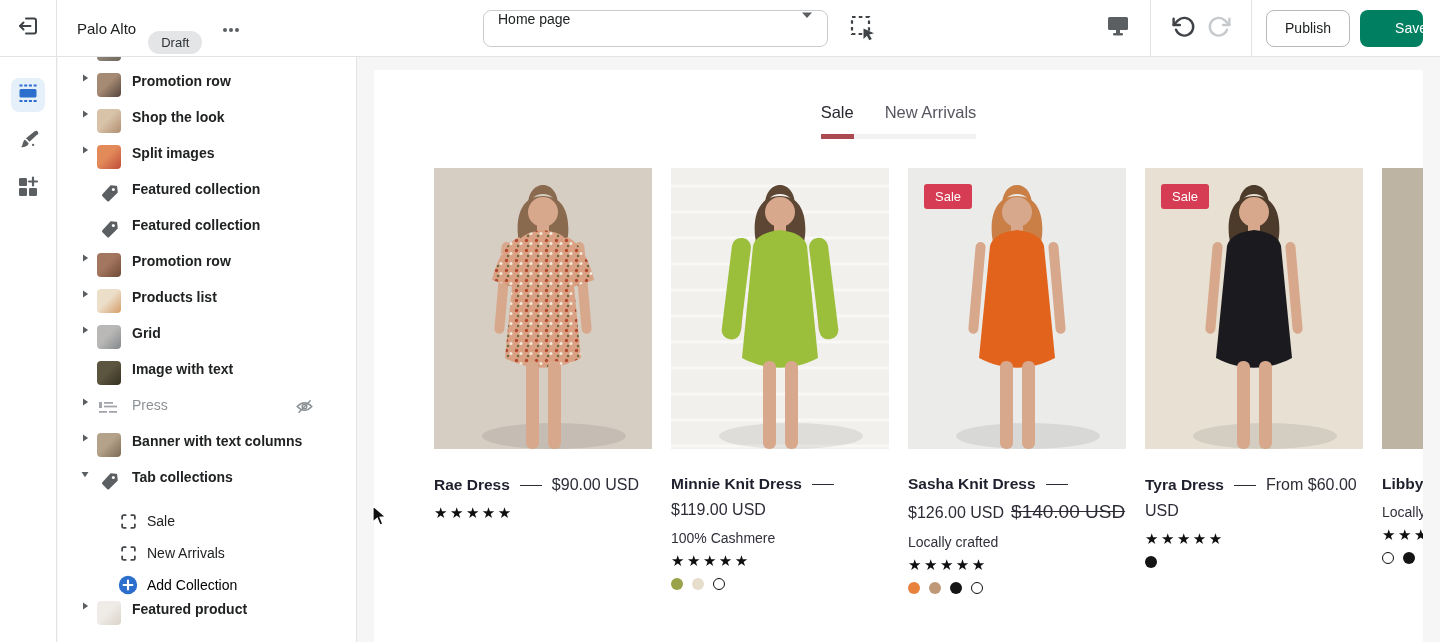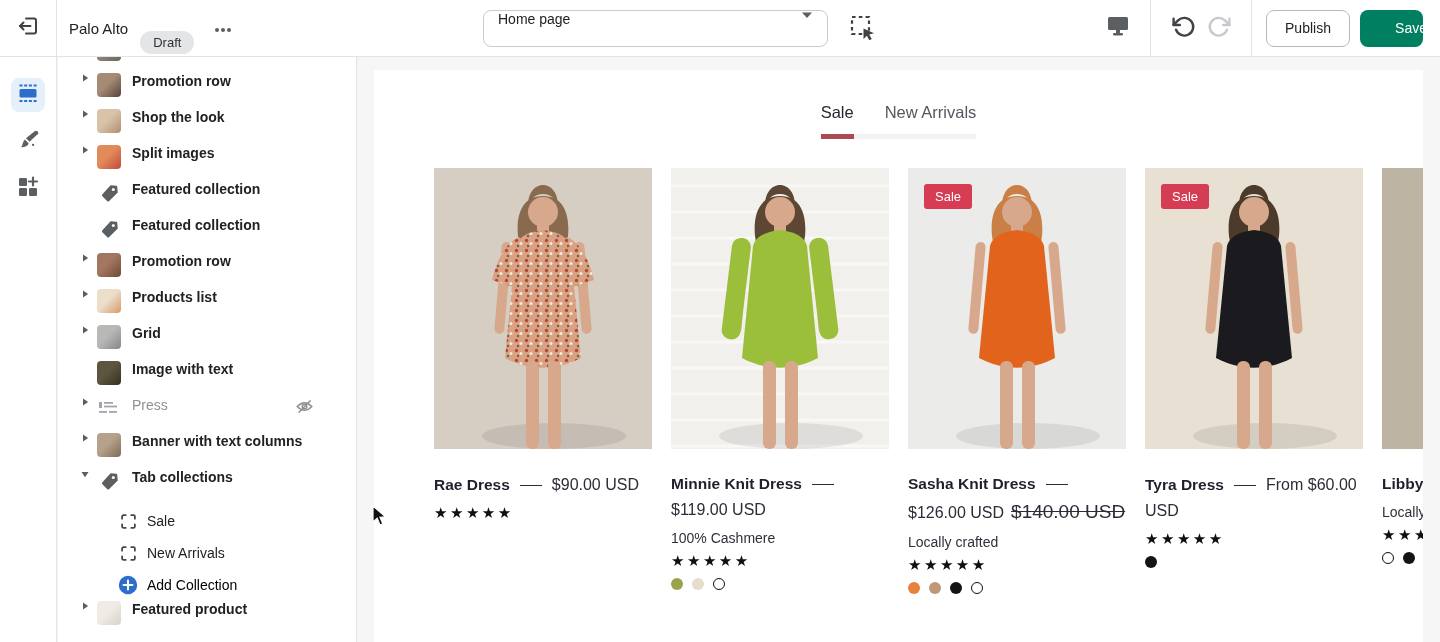--- a/index.html
+++ b/index.html
@@ -4,21 +4,21 @@
 <style>
   * { box-sizing: border-box; }
   html,body { margin:0; padding:0; width:1440px; height:642px; overflow:hidden;
     font-family:"Liberation Sans", sans-serif; background:#f6f6f7; color:#202223; }
 
   
   .toolbar { position:absolute; top:0; left:0; width:1440px; height:57px; background:#fff;
     border-bottom:1px solid #e1e3e5; display:flex; align-items:center; z-index:20; }
   .exit-btn { width:57px; height:56px; display:flex; align-items:center; justify-content:center;
     border-right:1px solid #e1e3e5; cursor:pointer; background:#fff; }
-  .theme-name { margin-left:12px; font-size:15px; font-weight:500; color:#202223; }
+  .theme-name { margin-left:20px; font-size:15px; font-weight:500; color:#202223; }
   .draft-badge { margin-left:12px; background:#e4e5e7; border-radius:12px; padding:4px 13px;
     font-size:13px; color:#303336;margin-top:29px; }
   .kebab { margin-left:16px; display:flex; align-items:center; cursor:pointer; padding:4px; }
 
   .page-select { position:absolute; left:483px; top:10px; width:345px; height:37px;
     border:1px solid #c9cccf; border-radius:8px; background:#fff; display:flex; align-items:flex-start;
     padding:0 14px; font-size:14px; font-weight:500; cursor:pointer; }
   .page-select .chev { margin-left:auto; display:flex; }
   .select-tool { position:absolute; left:849px; top:14px; cursor:pointer; }
 

